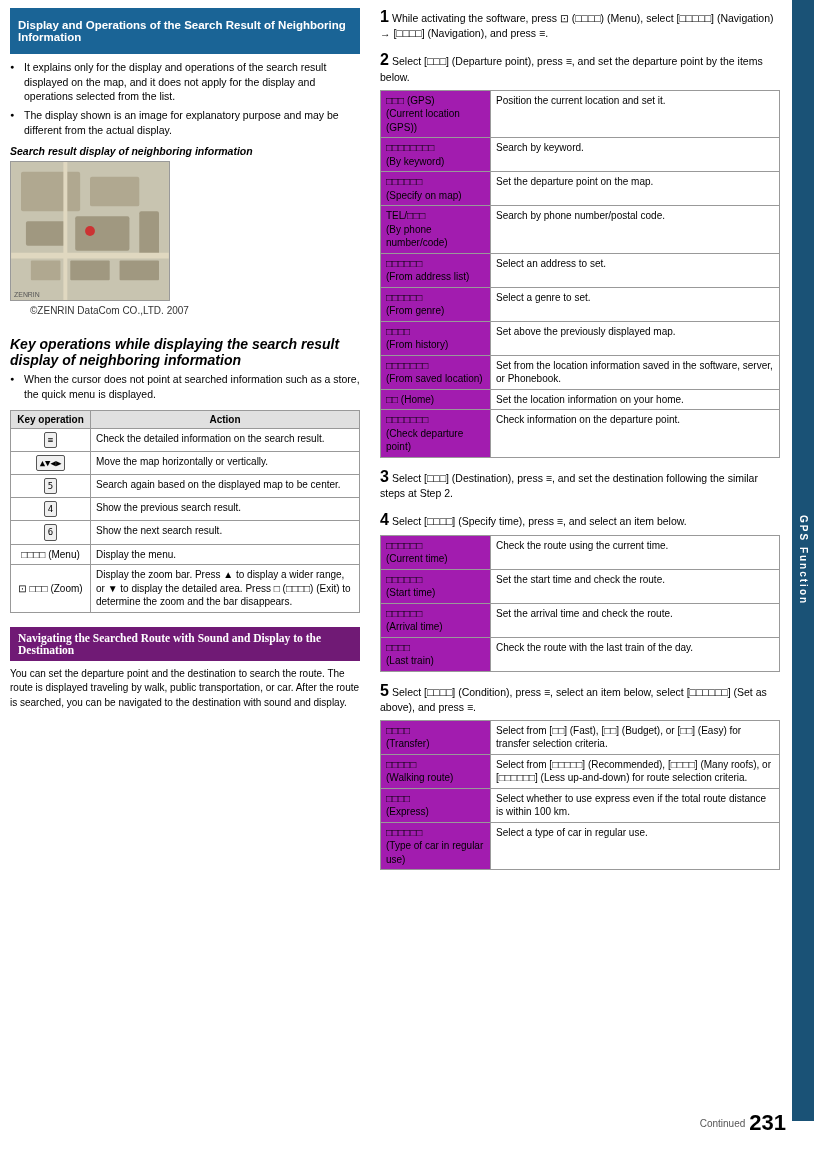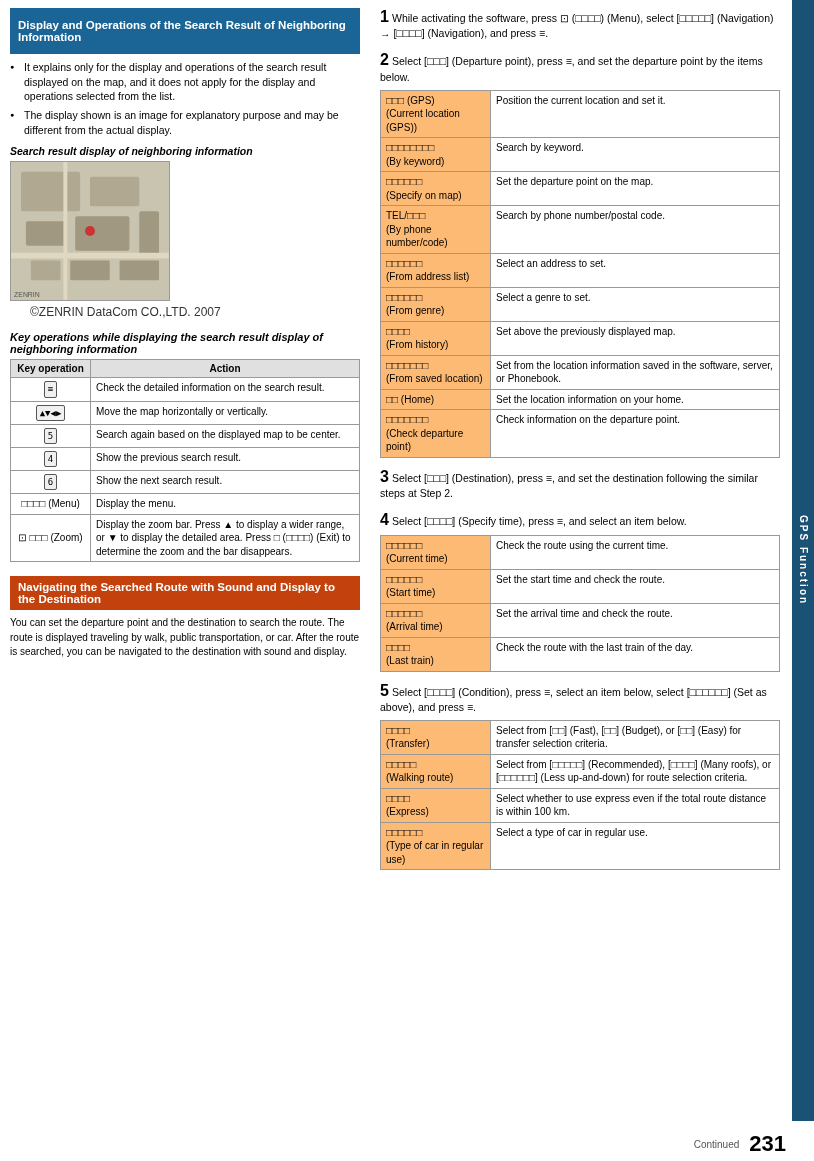--- a/index.html
+++ b/index.html
@@ -22,27 +22,28 @@
     .section-header {
       background: #1a6496;
       color: #fff;
       font-weight: bold;
       font-size: 11.5px;
       padding: 11px 8px;
       margin-bottom: 6px;
     }
 
     .section-header-green {
-      background: #c2410c;
+      background: #701a75;
       color: #fff;
       font-weight: bold;
       font-size: 11.5px;
       padding: 5px 8px;
       margin-bottom: 6px;
       margin-top: 14px;
+      font-family: Liberation Serif, serif;
     }
 
     .bullet-list {
       list-style: none;
       margin-bottom: 8px;
     }
 
     .bullet-list li {
       padding-left: 14px;
       position: relative;
@@ -78,30 +79,30 @@
       overflow: hidden;
       position: relative;
     }
 
     .map-image-placeholder svg {
       width: 100%;
       height: 100%;
     }
 
     .copyright {
-      font-size: 12px;
+      font-size: 10px;
       color: #333;
-      margin-bottom: 12px;
+      margin-bottom: 20px;
       padding-left: 20px;
     }
 
     .bold-italic {
       font-weight: bold;
       font-style: italic;
-      font-size: 11px;
+      font-size: 14px;
       margin-bottom: 4px;
     }
 
     .key-table {
       width: 100%;
       border-collapse: collapse;
       margin-bottom: 10px;
       font-size: 10px;
     }
 
@@ -172,21 +173,21 @@
 
     .info-table td {
       border: 1px solid #999;
       padding: 3px 5px;
       vertical-align: top;
       line-height: 1.35;
     }
 
     .info-table td:first-child {
       width: 110px;
-      background: #fdba74;
+      background: #a21caf;
     }
 
     .right-wrapper {
       position: relative;
       flex: 1;
       padding: 8px 10px;
     }
 
     .page-number {
       font-size: 22px;
@@ -231,20 +232,23 @@
       <rect x="110" y="100" width="40" height="20" fill="#a09880" rx="1"></rect>
       <circle cx="80" cy="70" r="5" fill="#cc3333"></circle>
       <text x="3" y="137" font-size="7" fill="#555">ZENRIN</text>
     </svg>
   </div>
 
   <div class="copyright">©ZENRIN DataCom CO.,LTD. 2007</div>
 
   <div class="bold-italic">Key operations while displaying the search result display of neighboring information</div>
 
+  <ul class="bullet-list">
+    <li>When the cursor does not point at searched information such as a store, the quick menu is displayed.</li>
+  </ul>
 
   <table class="key-table">
     <thead>
       <tr>
         <th>Key operation</th>
         <th>Action</th>
       </tr>
     </thead>
     <tbody>
       <tr>
@@ -408,18 +412,18 @@
         <tr>
           <td>□□□□□□<br>(Type of car in regular use)</td>
           <td>Select a type of car in regular use.</td>
         </tr>
       </tbody>
         </table>
     </div>
 
   </div>
 
-  <div style="position:absolute; bottom:4px; right:28px; display:flex; align-items:center; gap:6px;">
+  <div style="position:absolute; bottom:25px; right:28px; display:flex; align-items:center; ">
     <span class="continued-text">Continued</span>
     <span class="page-number">231</span>
   </div>
 
 </div>
 
 </body></html>

